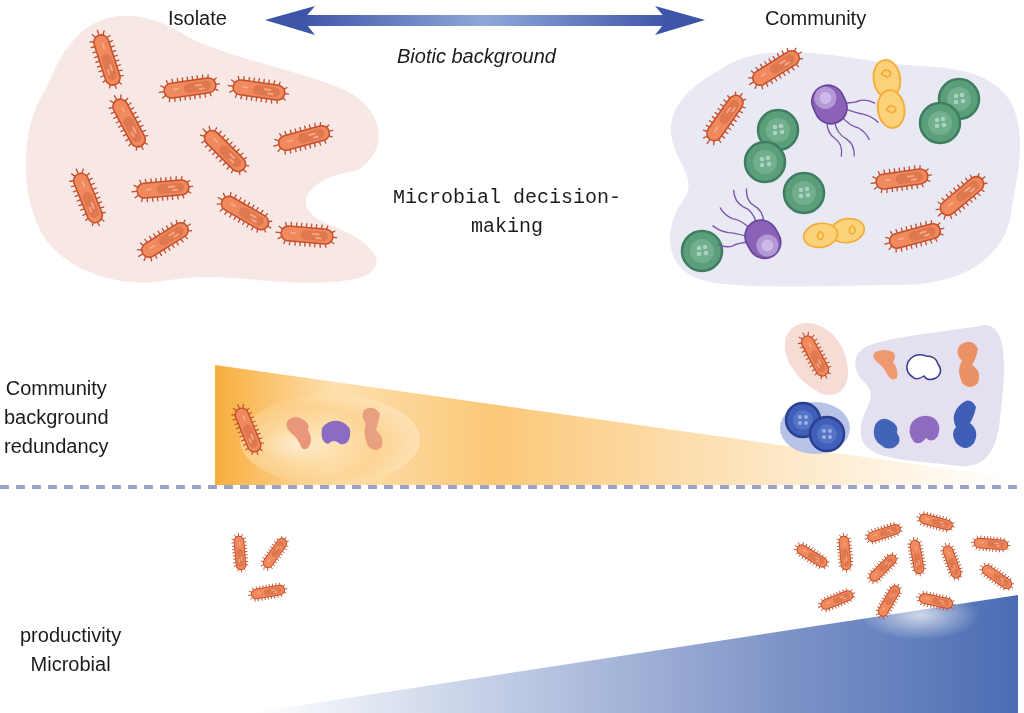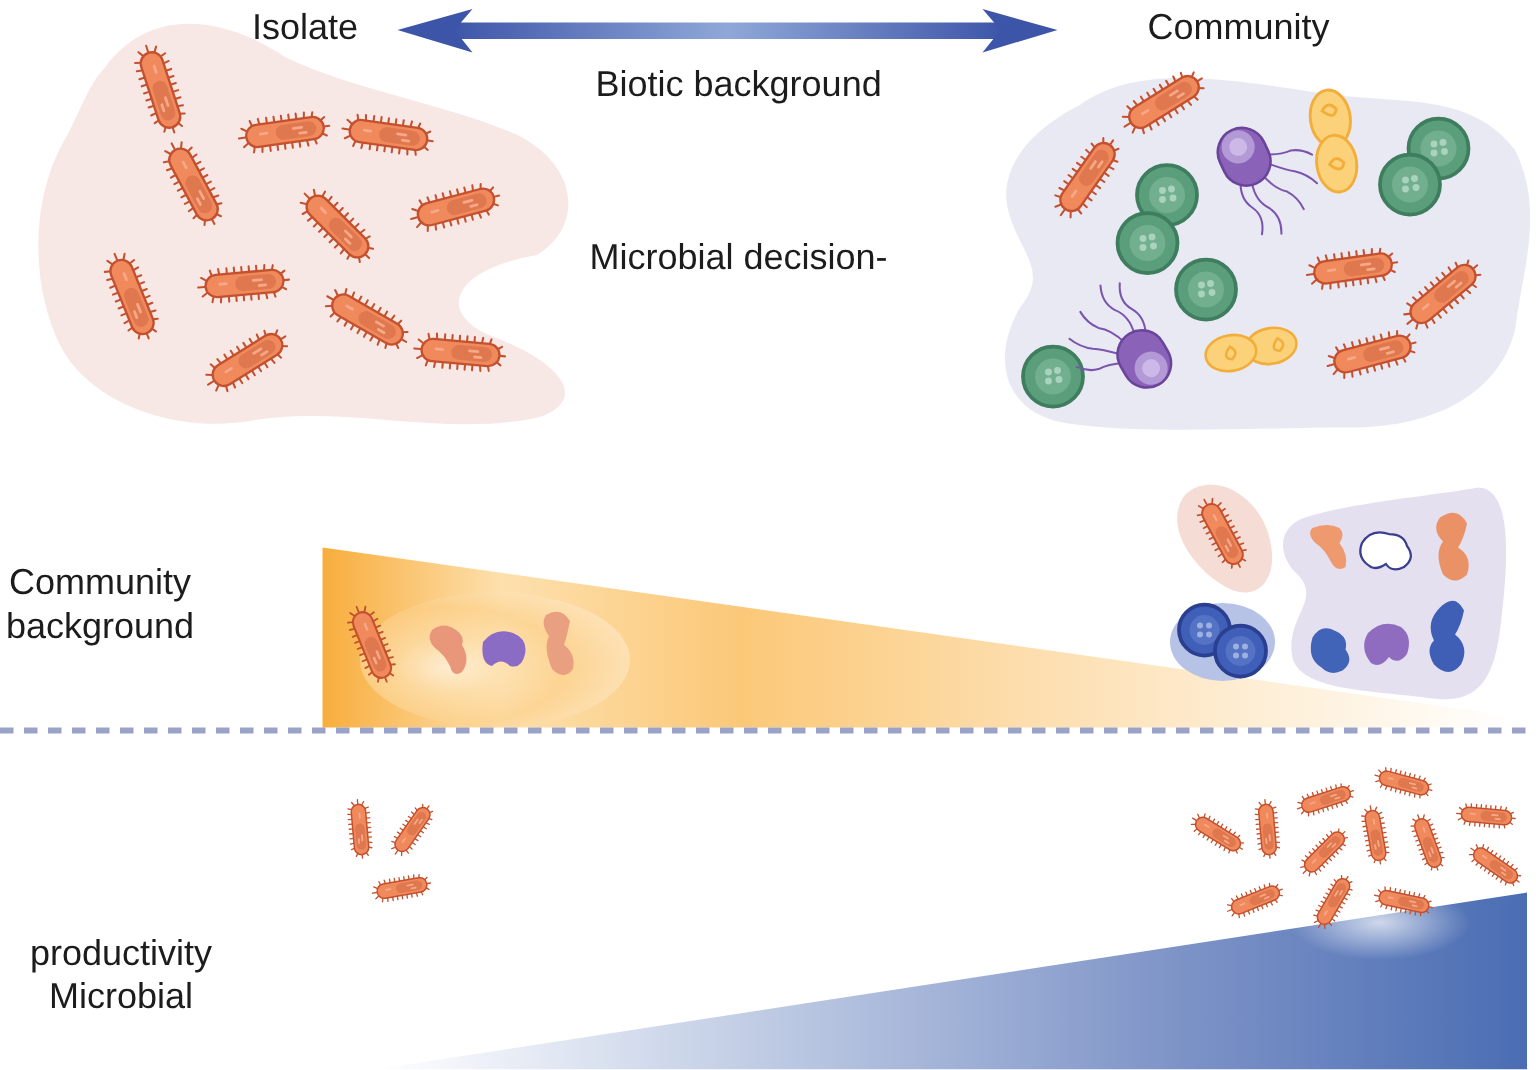--- a/index.html
+++ b/index.html
@@ -1,18 +1,18 @@
 <!DOCTYPE html>
 <html><head>
 <meta charset="utf-8">
 <style>
   html,body{margin:0;padding:0;background:#ffffff;}
   body{width:1024px;height:713px;overflow:hidden;position:relative;font-family:"Liberation Sans","DejaVu Sans",sans-serif;color:#1a1a1a;}
   #stage{position:absolute;left:0;top:0;width:1024px;height:713px;}
-  .lbl{position:absolute;font-size:24px;line-height:29px;text-align:center;color:#1c1c1c;white-space:nowrap;}
+  .lbl{position:absolute;font-size:20px;line-height:29px;text-align:center;color:#1c1c1c;white-space:nowrap;}
 </style>
 </head>
 <body>
 
 <svg id="stage" width="1024" height="713" viewBox="0 0 1024 713" xmlns="http://www.w3.org/2000/svg">
   <defs>
     <radialGradient id="orangeGrad" cx="0.32" cy="0.55" r="0.8">
       <stop offset="0" stop-color="#ffffff"></stop>
       <stop offset="0.25" stop-color="#fde3b5"></stop>
       <stop offset="0.55" stop-color="#fcd08a"></stop>
@@ -201,24 +201,26 @@
     <use href="#rod" transform="translate(991,544) rotate(5) scale(0.4)"></use>
     <use href="#rod" transform="translate(997,577) rotate(35) scale(0.4)"></use>
     <use href="#rod" transform="translate(837,600) rotate(-22) scale(0.4)"></use>
     <use href="#rod" transform="translate(889,601) rotate(-60) scale(0.4)"></use>
     <use href="#rod" transform="translate(936,601) rotate(12) scale(0.4)"></use>
   </g>
 </svg>
 
 <div class="lbl" style="left:168px;top:4px;">Isolate</div>
 <div class="lbl" style="left:765px;top:4px;">Community</div>
-<div class="lbl" style="left:397px;top:42px;">Biotic background</div>
-<div class="lbl" style="left:393px;top:157px;">
+<div class="lbl" style="left:397px;top:42px;font-style:italic;">Biotic background</div>
+<div class="lbl" style="left:393px;top:183px;font-family:Liberation Mono, monospace;">
   <div>Microbial decision-</div>
+  <div>making</div>
 </div>
 <div class="lbl" style="left:4px;top:374px;">
   <div>Community</div>
   <div>background</div>
+  <div>redundancy</div>
 </div>
 <div class="lbl" style="left:20px;top:621px;">
   <div>productivity</div>
   <div>Microbial</div>
 </div>
 
 </body></html>

